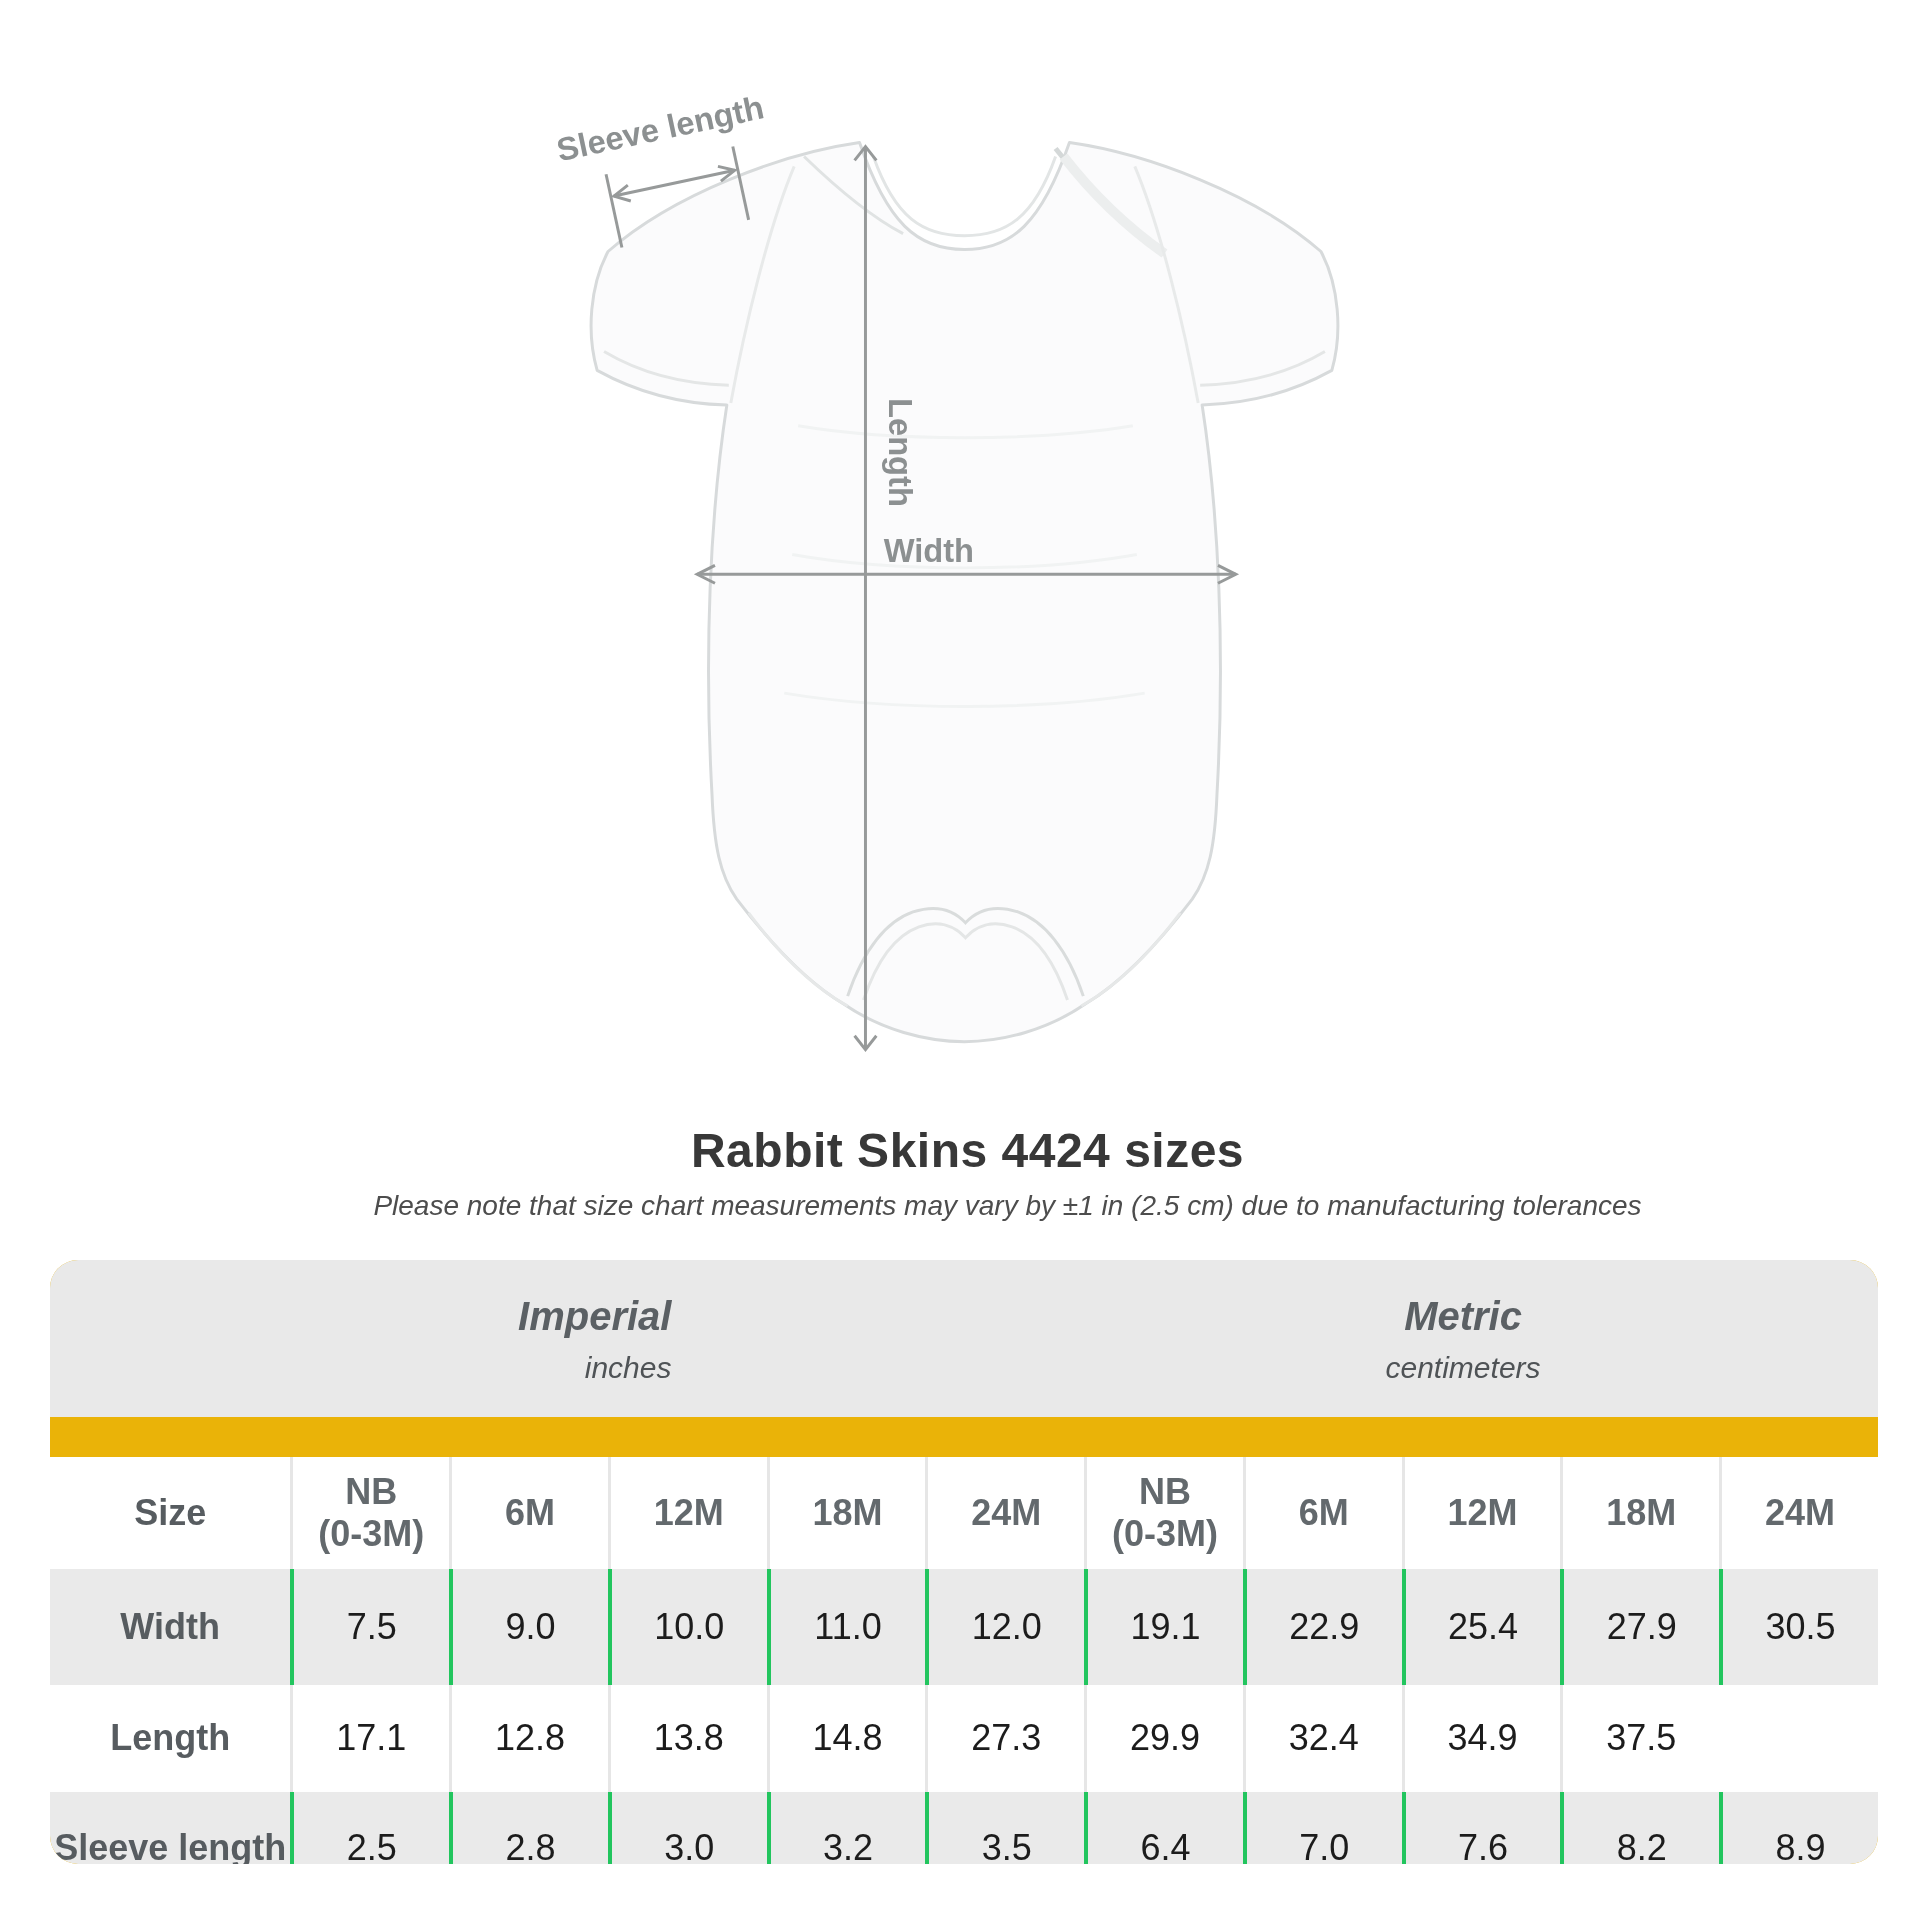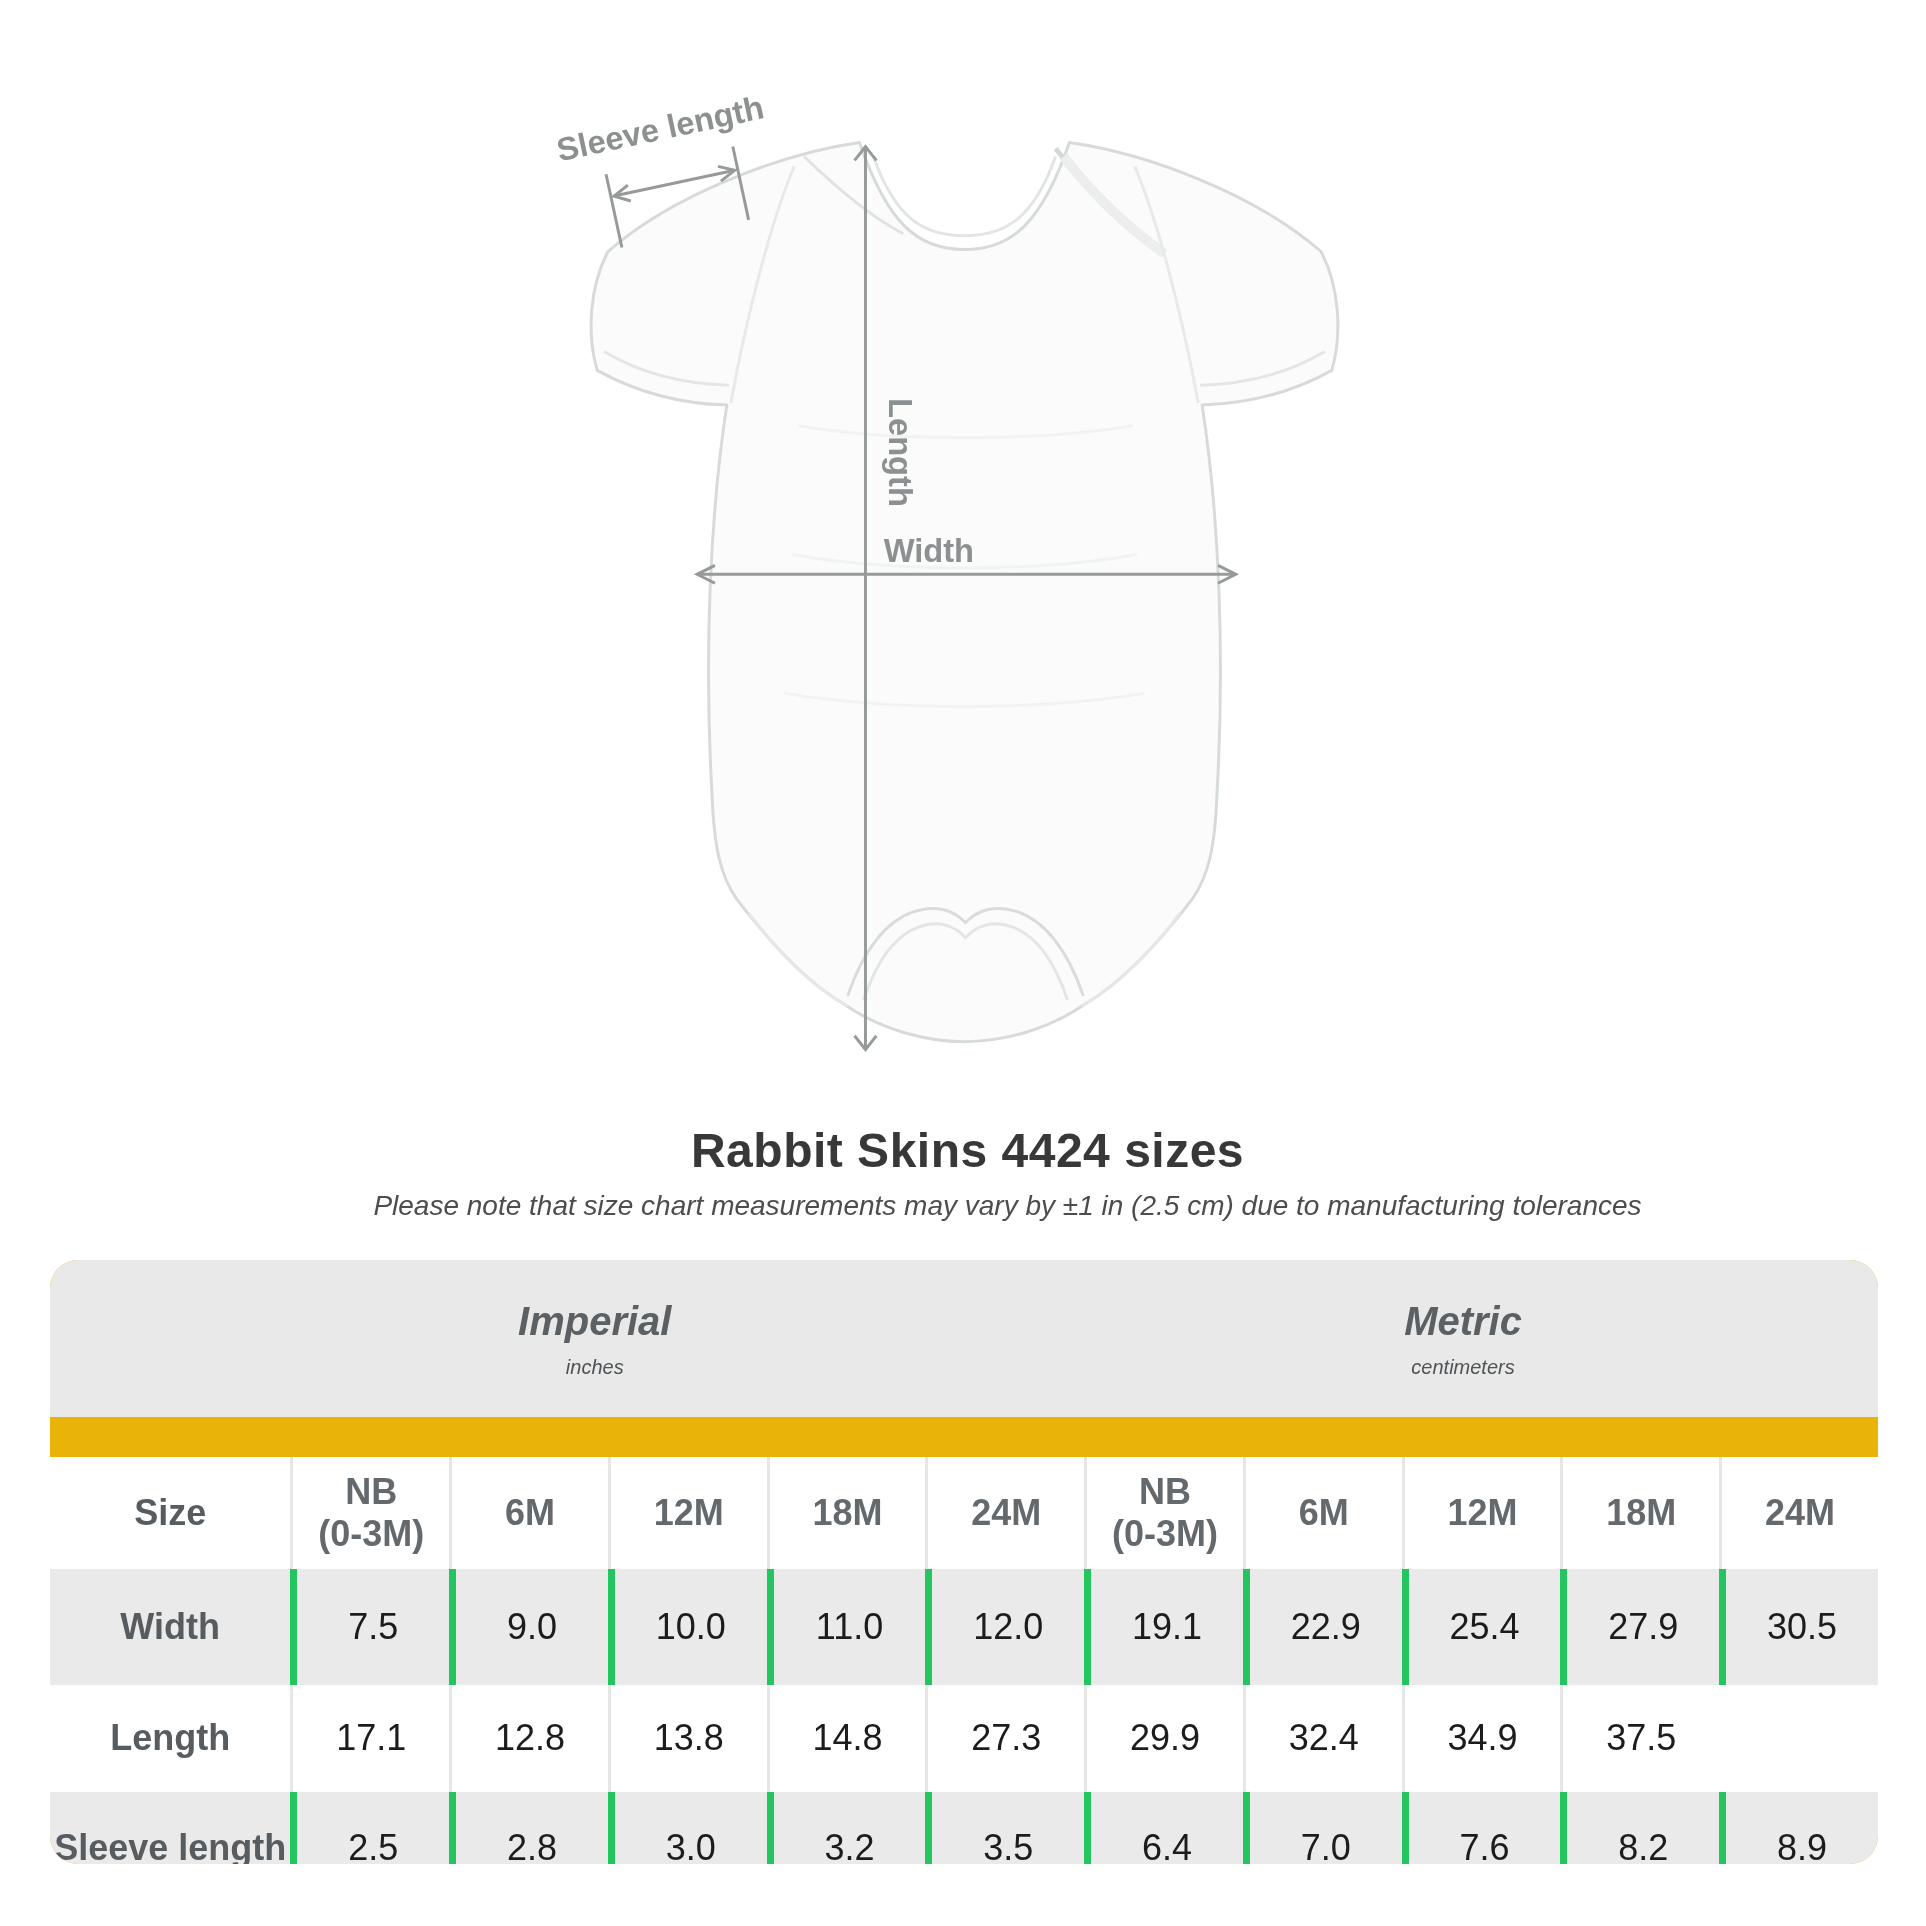--- a/index.html
+++ b/index.html
@@ -18,35 +18,35 @@
   }
   .size-table{
     position:absolute;left:50px;top:1260px;width:1828px;height:604px;
     border-radius:28px;overflow:hidden;background:#eab308;
   }
   .unit-band{position:relative;height:157px;background:#e9e9e9;}
   .unit-group{position:absolute;top:50%;transform:translate(-50%,-50%);text-align:center;white-space:nowrap;}
   .unit-group.imperial{left:29.8%;}
   .unit-group.metric{left:77.3%;}
   .unit-name{font-size:40px;font-weight:bold;font-style:italic;color:#5b6064;}
-  .unit-sub{font-size:20px;font-style:italic;color:#4f5356;margin-top:12px;}
+  .unit-sub{font-size:30px;font-style:italic;color:#4f5356;margin-top:12px;text-align:right;}
   .trow{display:flex;width:100%;}
   .trow.header-row{height:112px;background:#ffffff;margin-top:40px;}
   .trow.row-0{height:116px;}
   .trow.row-1{height:107px;}
   .trow.row-2{height:112px;}
   .trow.r-gray{background:#eaeaea;}
   .trow.r-white{background:#ffffff;}
   .cell{
     flex:0 0 8.685%;box-sizing:border-box;display:flex;flex-direction:column;
     align-items:center;justify-content:center;text-align:center;line-height:1.18;
   }
   .cell.label-cell{flex:0 0 13.15%;}
   .r-white .cell + .cell, .header-row .cell + .cell{border-left:3px solid #e6e6e6;}
-  .r-gray .cell + .cell{border-left:7px solid #22c55e;}
+  .r-gray .cell + .cell{border-left:4px solid #22c55e;}
   .head-cell, .label-cell{font-size:36px;font-weight:bold;color:#63696d;}
   .label-cell{color:#575c60;}
   .val-cell{font-size:36px;font-weight:normal;color:#1c1c1c;}
   .ann-label{font-weight:bold;font-size:33px;fill:#8c9091;font-family:"Liberation Sans","DejaVu Sans",sans-serif;}
 </style>
 </head>
 <body>
 
 <div class="stage">
 

